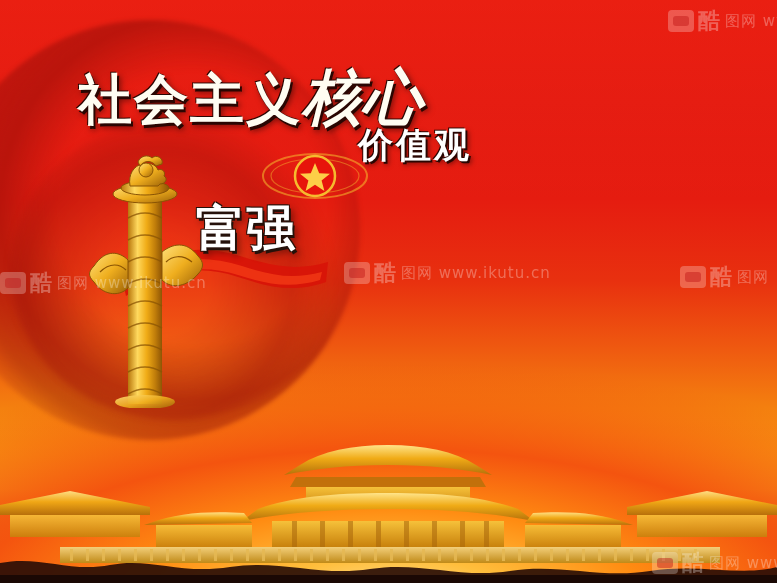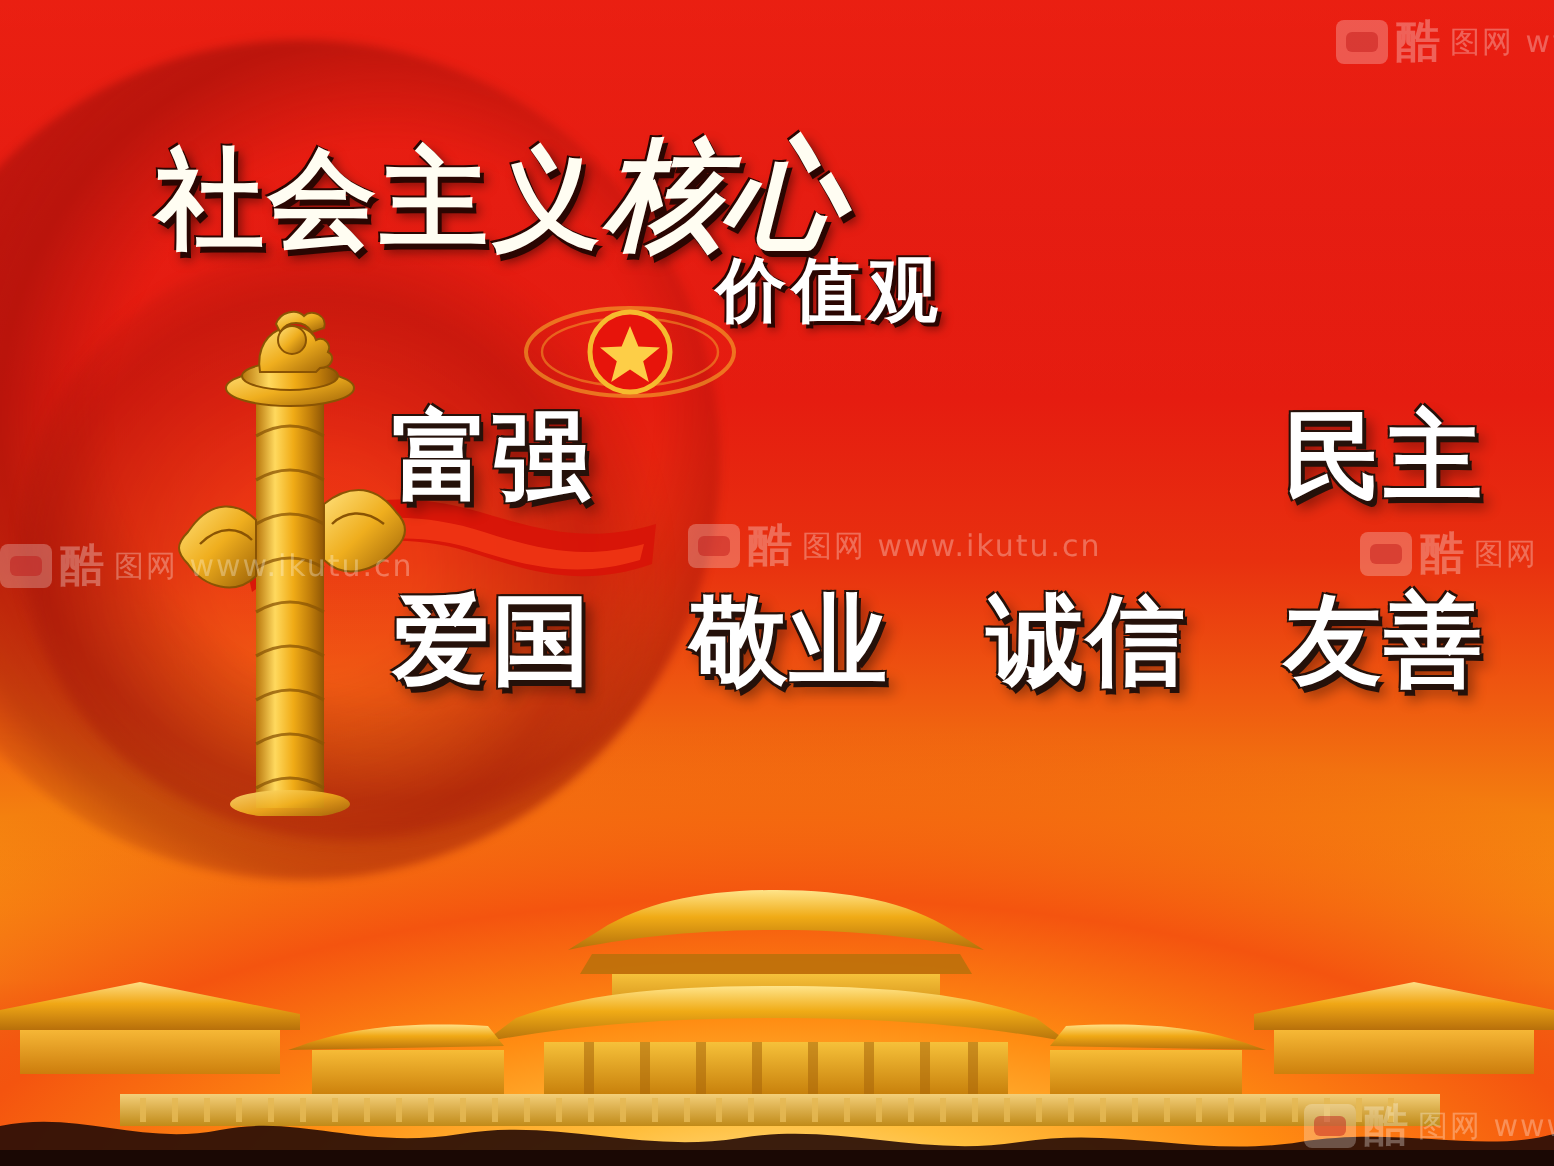--- a/index.html
+++ b/index.html
@@ -295,27 +295,20 @@
 
     <ellipse cx="59" cy="254" rx="30" ry="7" fill="url(#gold2)" opacity="0.9"></ellipse>
   </svg>
 
   <div class="title-main"><span>社会主义</span><span class="cursive">核心</span></div>
   <div class="title-sub">价值观</div>
 
   <div class="values">
     <div class="values-row">
       <span class="value-word">富强</span>
-      <span class="value-word">民主</span>
-    </div>
-    <div class="values-row">
-      <span class="value-word">爱国</span>
-      <span class="value-word">敬业</span>
-      <span class="value-word">诚信</span>
-      <span class="value-word">友善</span>
     </div>
   </div>
 
   <svg class="skyline" viewBox="0 0 777 180" preserveAspectRatio="none">
     <defs>
       <linearGradient id="roof" x1="0" y1="0" x2="0" y2="1">
         <stop offset="0%" stop-color="#ffe489"></stop>
         <stop offset="45%" stop-color="#f0ab16"></stop>
         <stop offset="100%" stop-color="#b4700a"></stop>
       </linearGradient>

